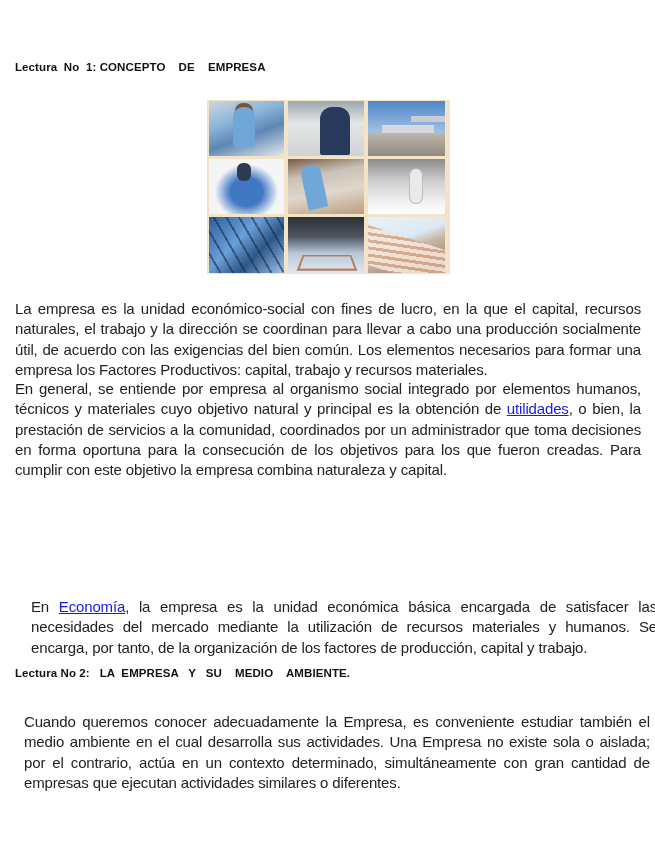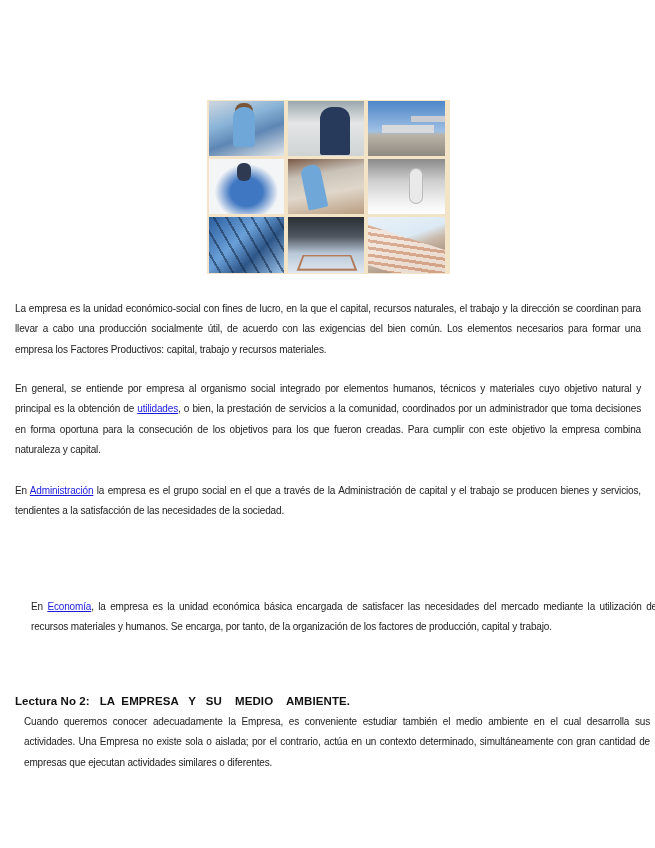--- a/index.html
+++ b/index.html
@@ -8,21 +8,21 @@
     font-family: "Liberation Sans", "DejaVu Sans", sans-serif;
     color: #1a1a1a;
   }
   .page { position: absolute; left: 0; top: 0; width: 655px; height: 848px; }
   .heading {
     position: absolute; left: 15px; font-size: 11.5px; font-weight: bold;
     color: #111; white-space: pre; letter-spacing: 0.1px;
   }
   .para {
     position: absolute; left: 15px; width: 626px;
-    font-size: 10px; line-height: 20.3px; text-align: justify;
+    font-size: 15px; line-height: 20.3px; text-align: justify;
     color: #222; letter-spacing: -0.15px;
   }
   .para a, .link { color: #1a1adf; text-decoration: underline; }
   .collage {
     position: absolute; left: 207px; top: 100px; width: 243px; height: 174px;
     background: #f3e4c8;
     display: grid; grid-template-columns: 75px 76px 77px; grid-template-rows: 55px 55px 56px;
     column-gap: 4px; row-gap: 3px; padding: 1px 2px;
     box-sizing: border-box;
   }
@@ -44,39 +44,39 @@
   .t8 { background: linear-gradient(180deg, #2b2f36 0%, #4f5660 35%, #b9c8d8 65%, #e0e8f0 100%); }
   .t8::after { content:""; position:absolute; left:12px; top:36px; width:50px; height:14px; border:2px solid #b47b5a; transform: perspective(40px) rotateX(30deg); }
   .t9 { background: linear-gradient(160deg, #e9f1f8 0%, #dceaf5 40%, #c9b8a8 55%, #8a6e5a 100%); }
   .t9::after { content:""; position:absolute; left:0; top:8px; width:100%; height:40px; background: repeating-linear-gradient(170deg, #d9a78a 0 3px, #f3e5db 3px 7px); transform: skewY(18deg); transform-origin: left top; opacity:.9; }
 </style>
 </head>
 <body>
 
 <div class="page">
 
+  <div class="heading" style="top:61px;">Lectura  No  1: CONCEPTO    DE    EMPRESA</div>
 
   <div class="collage">
     <div class="tile t1"></div>
     <div class="tile t2"></div>
     <div class="tile t3"></div>
     <div class="tile t4"></div>
     <div class="tile t5"></div>
     <div class="tile t6"></div>
     <div class="tile t7"></div>
     <div class="tile t8"></div>
     <div class="tile t9"></div>
   </div>
 
   <p class="para" style="top:299px; margin:0;">La empresa es la unidad económico-social con fines de lucro, en la que el capital, recursos naturales, el trabajo y la dirección se coordinan para llevar a cabo una producción socialmente útil, de acuerdo con las exigencias del bien común. Los elementos necesarios para formar una empresa los Factores Productivos: capital, trabajo y recursos materiales.</p>
 
   <p class="para" style="top:379px; margin:0;"><span>En general, se entiende por empresa al organismo social integrado por elementos humanos, técnicos y materiales cuyo objetivo natural y principal es la obtención de </span><a href="#">utilidades</a><span>, o bien, la prestación de servicios a la comunidad, coordinados por un administrador que toma decisiones en forma oportuna para la consecución de los objetivos para los que fueron creadas. Para cumplir con este objetivo la empresa combina naturaleza y capital.</span></p>
 
-  <p class="para" style="top:481px; margin:0;"><span>En </span><a href="#">Administración</a><span> la empresa es el grupo social en el que a través de la Administración de capital y el trabajo se producen bienes y servicios, tendientes a la satisfacción de las necesidades de la sociedad.</span></p>
 
 
   <p class="para" style="top:581px; margin:16px;"><span>En </span><a href="#">Economía</a><span>, la empresa es la unidad económica básica encargada de satisfacer las necesidades del mercado mediante la utilización de recursos materiales y humanos. Se encarga, por tanto, de la organización de los factores de producción, capital y trabajo.</span></p>
 
-  <div class="heading" style="top:667px;margin-top:28px;">Lectura No 2:   LA  EMPRESA   Y   SU    MEDIO    AMBIENTE.</div>
+  <div class="heading" style="top:667px;">Lectura No 2:   LA  EMPRESA   Y   SU    MEDIO    AMBIENTE.</div>
 
   <p class="para" style="top:703px; margin:9px;">Cuando queremos conocer adecuadamente la Empresa, es conveniente estudiar también el medio ambiente en el cual desarrolla sus actividades. Una Empresa no existe sola o aislada; por el contrario, actúa en un contexto determinado, simultáneamente con gran cantidad de empresas que ejecutan actividades similares o diferentes.</p>
 
 </div>
 
 </body></html>

